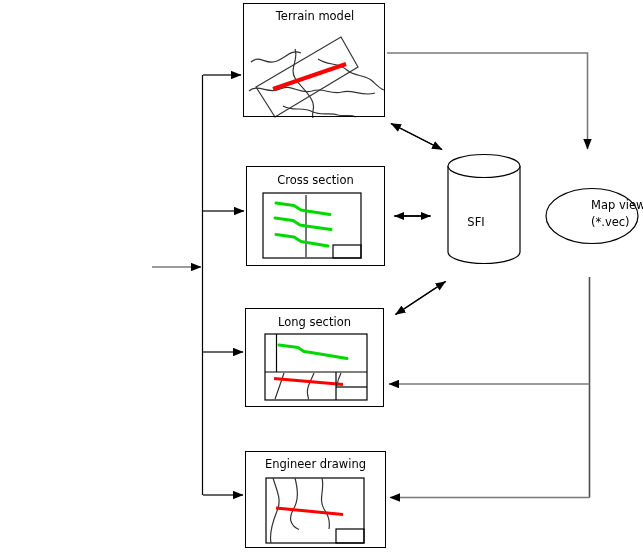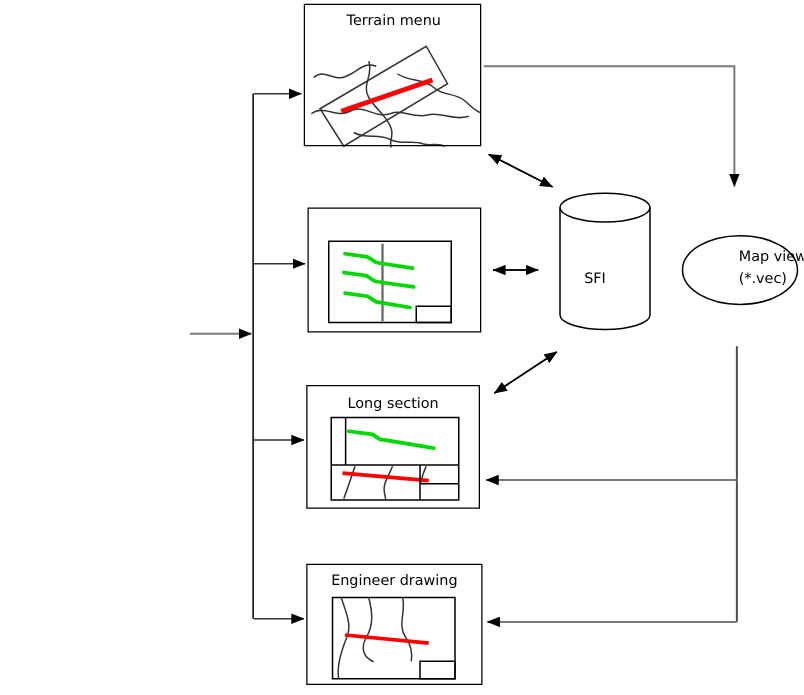--- a/index.html
+++ b/index.html
@@ -112,21 +112,22 @@
       <rect x="336" y="529" width="28" height="14"></rect>
     </g>
   </svg>
 
 
   <div class="box" style="left:243px;top:3px;width:142px;height:114px;"></div>
   <div class="box" style="left:246px;top:166px;width:139px;height:100px;"></div>
   <div class="box" style="left:245px;top:308px;width:139px;height:99px;"></div>
   <div class="box" style="left:245px;top:451px;width:141px;height:97px;"></div>
 
-  <div class="label center" style="left:243px;top:9px;width:144px;">Terrain menu</div>
+  <div class="label center" style="left:243px;top:9px;width:144px;">Terrain model</div>
+  <div class="label center" style="left:246px;top:173px;width:139px;">Cross section</div>
   <div class="label center" style="left:245px;top:457px;width:141px;">Engineer drawing</div>
   <div class="label center" style="left:245px;top:315px;width:139px;">Long section</div>
   <div class="label center" style="left:448px;top:215px;width:56px;">SFI</div>
   <div class="label" style="left:562px;top:197px;line-height:17px;margin-left:29px;">
     <div>Map view</div>
     <div>(*.vec)</div>
   </div>
 
 </div>
 

